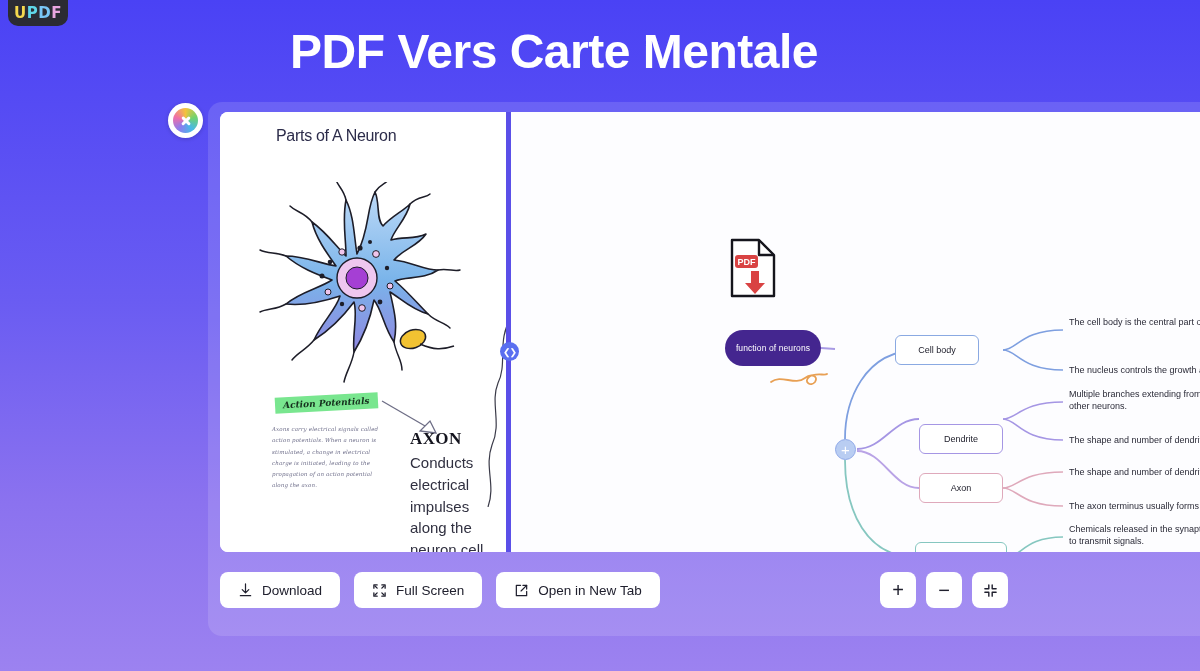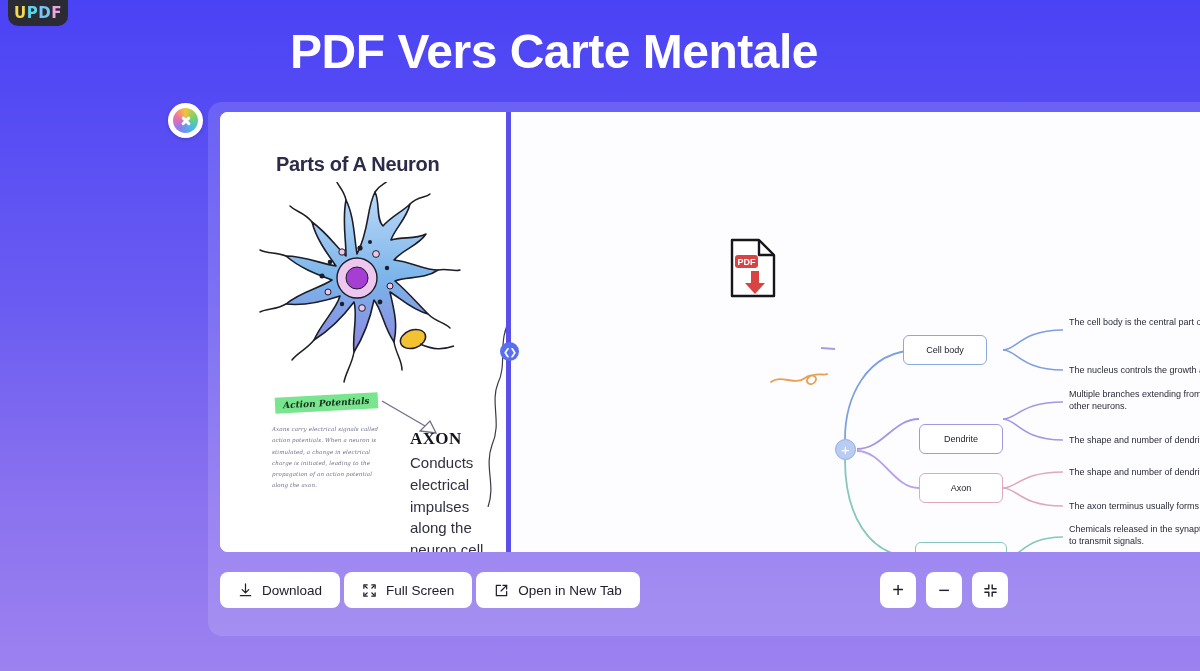--- a/index.html
+++ b/index.html
@@ -101,22 +101,22 @@
     z-index: 6; cursor: ew-resize;
     letter-spacing: -1px;
   }
 
   
   .pdf-pane {
     position: absolute; left: 0; top: 0; width: 286px; height: 440px;
     background: #ffffff;
   }
   .pdf-heading {
-    position: absolute; left: 56px; top: 41px;
-    font-size: 20px; font-weight: 700; color: #2c2c4a;
+    position: absolute; left: 56px; top: 15px;
+    font-size: 16px; font-weight: 400; color: #2c2c4a;
     letter-spacing: -0.3px;
   }
 
   .neuron { position: absolute; left: 22px; top: 70px; }
 
   .hl-label {
     position: absolute; left: 55px; top: 283px;
     background: #79e68f;
     padding: 3px 8px;
     transform: rotate(-3deg);
@@ -176,34 +176,34 @@
 
   .mm-node {
     position: absolute;
     background: #ffffff;
     border-radius: 6px;
     display: flex; align-items: center; justify-content: center;
     font-size: 9px; color: #23232f;
     cursor: pointer;
     z-index: 3;
   }
-  .mm-node.n-cell { left: 392px; top: 223px; width: 84px; height: 30px; border: 1.4px solid #8aa9e2; }
+  .mm-node.n-cell { left: 384px; top: 223px; width: 84px; height: 30px; border: 1.4px solid #8aa9e2; }
   .mm-node.n-dend { left: 408px; top: 292px; width: 84px; height: 30px; border: 1.4px solid #a596e4; margin-top: 20px; }
   .mm-node.n-axon { left: 408px; top: 361px; width: 84px; height: 30px; border: 1.4px solid #dfa9bb; }
   .mm-node.n-ntr  { left: 404px; top: 430px; width: 92px; height: 30px; border: 1.4px solid #86c7c0; }
 
   .leaf-text {
     position: absolute;
     font-size: 9px; line-height: 1.35; color: #2b2b38;
     width: 200px;
     z-index: 3;
   }
 
   
-  .toolbar { position: absolute; left: 220px; top: 572px; display: flex; gap: 4px; }
+  .toolbar { position: absolute; left: 220px; top: 572px; display: flex; gap: 14px; }
   .tb-btn {
     height: 36px;
     background: #ffffff;
     border-radius: 8px;
     display: flex; align-items: center; gap: 9px;
     padding: 0 18px;
     font-size: 13.5px; color: #20202e;
     cursor: pointer;
     border: none;
     font-family: "Liberation Sans", sans-serif;
@@ -347,20 +347,21 @@
     </svg>
 
     <svg class="pdf-file-icon" width="48" height="62" viewBox="0 0 48 62">
       <path d="M3 3 H30 L45 18 V59 H3 Z" fill="#ffffff" stroke="#15151c" stroke-width="2.4" stroke-linejoin="round"></path>
       <path d="M30 3 V18 H45" fill="none" stroke="#15151c" stroke-width="2.4" stroke-linejoin="round"></path>
       <rect x="6" y="18" width="23" height="13" rx="3" fill="#d94343"></rect>
       <text x="17.5" y="28" font-size="9" fill="#ffffff" text-anchor="middle" font-family="'Liberation Sans', sans-serif" font-weight="bold">PDF</text>
       <path d="M22 34 H30 V46 H36 L26 57 L16 46 H22 Z" fill="#d94343"></path>
     </svg>
 
+    <div class="root-node">function of neurons</div>
 
     <svg style="position:absolute;left:258px;top:258px" width="60" height="20" viewBox="0 0 60 20">
       <path d="M2 12 C12 4 26 16 36 8 C42 3 50 6 46 12 C42 17 34 12 40 7 C46 2 56 6 58 4" stroke="#e8a054" stroke-width="1.8" fill="none" stroke-linecap="round"></path>
     </svg>
 
     <div class="expand-plus">+</div>
 
     <div class="mm-node n-cell">Cell body</div>
     <div class="mm-node n-dend">Dendrite</div>
     <div class="mm-node n-axon">Axon</div>

